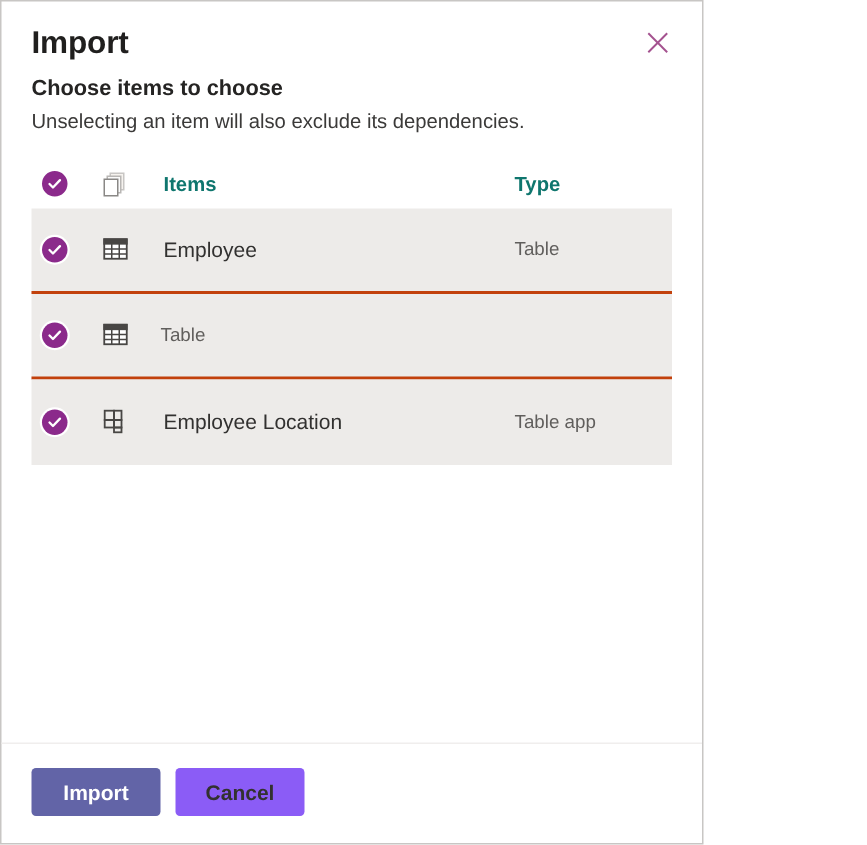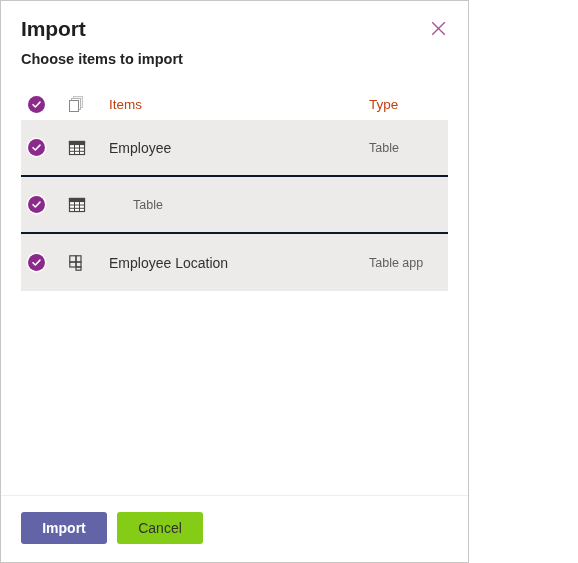--- a/index.html
+++ b/index.html
@@ -84,21 +84,21 @@
     align-items: center;
     height: 57px;
     box-sizing: border-box;
   }
   .table-header {
     height: 32px;
     background: #ffffff;
   }
   .item-row {
     background: #edebe9;
-    border-bottom: 2px solid #0f172a;
+    border-bottom: 2px solid #c2410c;
     cursor: pointer;
   }
   .item-row:last-child { border-bottom: none; }
 
   .col-check {
     width: 40px;
     flex: 0 0 40px;
     display: flex;
     align-items: center;
     justify-content: flex-start;
@@ -119,28 +119,27 @@
     width: 236px;
     font-size: 14px;
     color: #323130;
     padding-left: 2px;
     box-sizing: border-box;
   }
   .col-type {
     flex: 1 1 auto;
     font-size: 12.5px;
     color: #605e5c;
-    margin-left: 26px;
   }
 
   .table-header .col-items,
   .table-header .col-type {
     font-size: 13.5px;
-    color: #c2410c;
-    font-weight: 400;
+    color: #0f766e;
+    font-weight: 700;
   }
   .table-header .col-type { font-size: 13.5px; }
 
   
   .check-circle {
     width: 17px;
     height: 17px;
     border-radius: 50%;
     background: #8b2a8b;
     display: flex;
@@ -171,42 +170,43 @@
     min-width: 86px;
     padding: 0 14px;
     cursor: pointer;
     line-height: 32px;
   }
   .btn-primary {
     background: #6264a7;
     color: #ffffff;
   }
   .btn-secondary {
-    background: #84cc16;
+    background: #8b5cf6;
     color: #323130;
-    font-weight: 400;
+    font-weight: 700;
   }
 </style>
 </head>
 <body>
 
 <div class="dialog">
 
   <div class="header">
     <div class="dialog-title">Import</div>
 
     <button class="close-button" aria-label="Close">
       <svg width="15" height="15" viewBox="0 0 15 15">
         <line x1="1.2" y1="1.2" x2="13.8" y2="13.8" stroke="#a4528f" stroke-width="1.3"></line>
         <line x1="13.8" y1="1.2" x2="1.2" y2="13.8" stroke="#a4528f" stroke-width="1.3"></line>
       </svg>
     </button>
 
-    <div class="subtitle">Choose items to import</div>
+    <div class="subtitle">Choose items to choose</div>
     <p class="desc">
+      <span>Unselecting an item will also exclude its dependencies.</span>
     </p>
   </div>
 
   <div class="table-wrap">
 
     <div class="row table-header">
       <div class="col-check">
         <span class="check-circle">
           <svg width="11" height="11" viewBox="0 0 12 12">
             <polyline points="2.2,6.2 4.7,8.7 9.8,3.4" fill="none" stroke="#ffffff" stroke-width="1.7" stroke-linecap="round" stroke-linejoin="round"></polyline>

